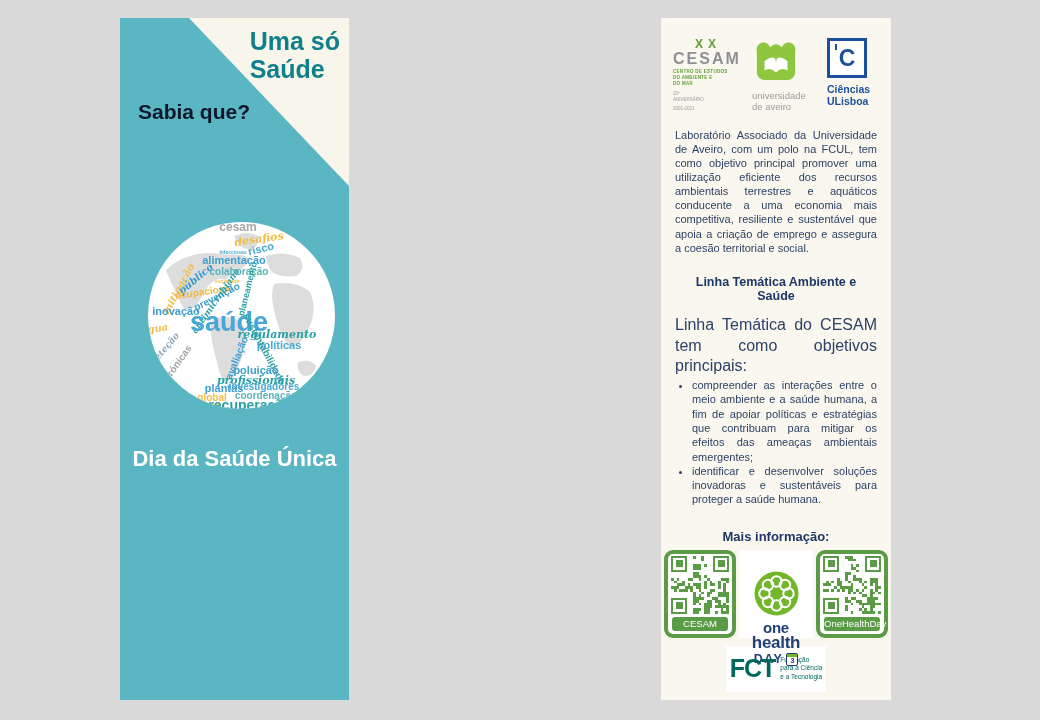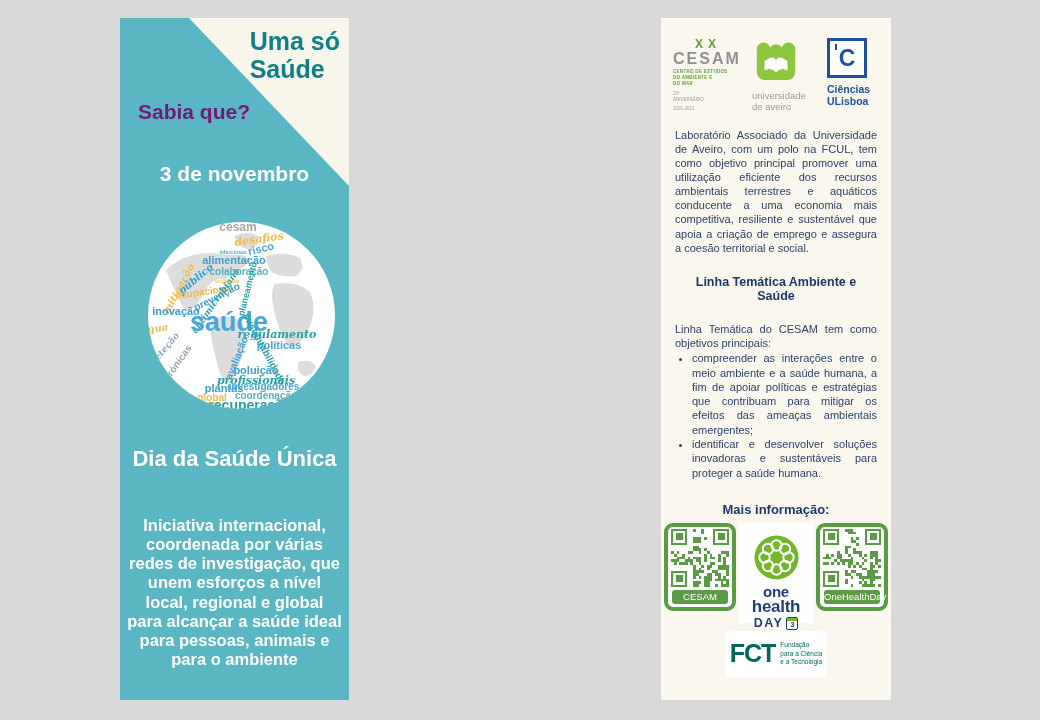--- a/index.html
+++ b/index.html
@@ -16,21 +16,21 @@
   .corner-tri{
     position:absolute;top:0;right:0;width:160px;height:168px;
     background:#f8f6ea;
     clip-path:polygon(0 0,100% 0,100% 100%);
   }
   .lp-title{
     position:absolute;top:10px;right:9px;text-align:left;
     color:#0f7f8a;font-size:25px;font-weight:800;line-height:1.1;
   }
   .lp-sabia{
-    position:absolute;left:18px;top:82px;color:#701a75;
+    position:absolute;left:18px;top:82px;color:#0f172a;
     font-size:21px;font-weight:800;
   }
   .lp-date{
     position:absolute;left:0;top:144px;width:100%;text-align:center;
     color:#ffffff;font-size:21px;font-weight:800;
   }
   .globe{
     position:absolute;left:28px;top:204px;width:187px;height:187px;
     background:#ffffff;border-radius:50%;overflow:hidden;
   }
@@ -75,40 +75,40 @@
     font-size:12.5px;font-weight:800;line-height:1.35;
   }
   .rp-about{
     margin:12px 14px 0;text-align:justify;font-size:11px;line-height:1.28;
     color:#2d4168;
   }
   .rp-h2{
     margin:20px 16px 0;text-align:center;color:#1e3765;
     font-size:12.5px;font-weight:800;
   }
-  .rp-intro{margin:19px 14px 0;text-align:justify;font-size:11px;line-height:1.3;}
+  .rp-intro{margin:12px 14px 0;text-align:justify;font-size:16px;line-height:1.3;}
   .rp-list{margin:1px 14px 0 14px;padding-left:17px;text-align:justify;font-size:11px;line-height:1.3;}
   .rp-list li{margin:0;}
   .rp-more{margin:22px 0 0;text-align:center;color:#1e3765;font-size:13px;font-weight:800;}
   .info-row{display:flex;justify-content:center;align-items:flex-start;gap:3px;margin-top:6px;}
   .qr-frame{
     width:72px;height:88px;background:#fff;border:4px solid #5b9b45;border-radius:9px;
     box-sizing:border-box;padding:2px 3px;
   }
   .qr-wrap{position:relative;width:58px;height:58px;margin:0 auto;}
   .qr-grid{display:grid;grid-template-columns:repeat(21,1fr);grid-template-rows:repeat(21,1fr);width:58px;height:58px;}
   .qr-grid span.on{background:#5b9b45;}
   .finder{position:absolute;width:12px;height:12px;border:2.5px solid #5b9b45;background:#fff;box-sizing:content-box;}
   .finder::after{content:"";position:absolute;inset:2.5px;background:#5b9b45;}
   .f-tl{left:0;top:0}.f-tr{right:0;top:0}.f-bl{left:0;bottom:0}
   .qr-label{
     margin:3px 1px 0;background:#5b9b45;color:#fff;border-radius:3px;
     font-size:9.5px;text-align:center;line-height:14px;height:14px;
   }
-  .oh-logo{width:74px;height:100px;background:#fff;text-align:center;padding-top:11px;box-sizing:border-box;}
+  .oh-logo{width:74px;height:88px;background:#fff;text-align:center;padding-top:20px;box-sizing:border-box;}
   .oh-word{color:#223e78;font-weight:800;line-height:.92;letter-spacing:-.3px;}
   .oh-one{font-size:15px;}
   .oh-health{font-size:17px;}
   .oh-day{color:#223e78;font-weight:700;font-size:12.5px;letter-spacing:1.5px;display:flex;align-items:center;justify-content:center;gap:3px;margin-top:2px;}
   .cal{
     width:12px;height:13px;border:1.5px solid #223e78;border-radius:2px;box-sizing:border-box;
     position:relative;background:#fff;letter-spacing:0;
   }
   .cal-top{position:absolute;left:0;top:0;width:100%;height:3px;background:#72b629;}
   .cal-num{position:absolute;left:0;top:3px;width:100%;text-align:center;font-size:7px;font-weight:800;color:#223e78;line-height:8px;}
@@ -122,21 +122,20 @@
 </head>
 <body>
 
 <div class="poster-left">
   <div class="corner-tri"></div>
   <div class="lp-title">
     <div>Uma só</div>
     <div>Saúde</div>
   </div>
   <div class="lp-sabia">Sabia que?</div>
-  <div class="lp-date">3 de novembro</div>
 
   <div class="globe" id="globe">
     <svg width="187" height="187" viewBox="0 0 187 187">
       <g fill="#dddddd">
         <path d="M18,48 C30,36 52,28 72,32 C88,34 96,30 102,38 C96,48 84,50 78,58 C68,54 60,62 54,74 C48,86 40,92 34,84 C30,74 22,60 18,48 Z"></path>
         <path d="M64,98 C76,92 90,94 96,104 C100,118 94,140 86,154 C80,162 72,158 70,144 C66,128 60,110 64,98 Z"></path>
         <path d="M86,14 Q100,8 110,14 Q112,24 102,28 Q90,26 86,14 Z"></path>
         <path d="M118,34 Q136,28 152,36 Q158,48 148,54 Q134,56 124,50 Q118,42 118,34 Z"></path>
         <path d="M126,62 Q148,58 162,70 Q170,88 160,108 Q150,128 140,124 Q130,108 126,88 Q122,72 126,62 Z"></path>
         <path d="M150,140 Q162,136 168,144 Q166,154 156,154 Q148,150 150,140 Z"></path>
@@ -168,21 +167,20 @@
       <span class="gw script" style="left: 108px; top: 158px; font-size: 11px; color: rgb(42, 160, 165); transform: translate(-50%, -50%) rotate(0deg);">profissionais</span>
       <span class="gw" style="left: 76px; top: 166px; font-size: 11px; color: rgb(62, 159, 208); transform: translate(-50%, -50%) rotate(0deg);">plantas</span>
       <span class="gw" style="left: 116px; top: 165px; font-size: 10px; color: rgb(74, 169, 209); transform: translate(-50%, -50%) rotate(0deg);">investigadores</span>
       <span class="gw" style="left: 118px; top: 174px; font-size: 10px; color: rgb(89, 177, 183); transform: translate(-50%, -50%) rotate(0deg);">coordenação</span>
       <span class="gw" style="left: 64px; top: 176px; font-size: 10px; color: rgb(240, 189, 74); transform: translate(-50%, -50%) rotate(0deg);">global</span>
       <span class="gw" style="left: 62px; top: 185px; font-size: 10px; color: rgb(240, 189, 74); transform: translate(-50%, -50%) rotate(0deg);">solo</span>
       <span class="gw" style="left: 102px; top: 183px; font-size: 14px; color: rgb(42, 160, 165); transform: translate(-50%, -50%) rotate(0deg);">recuperação</span>
     </div>
 
   <div class="lp-day">Dia da Saúde Única</div>
-  <div class="lp-desc">Iniciativa internacional, coordenada por várias redes de investigação, que unem esforços a nível local, regional e global para alcançar a saúde ideal para pessoas, animais e para o ambiente</div>
 </div>
 
 <div class="poster-right">
   <div class="logos">
     <div class="cesam-logo">
       <div class="cesam-xx">XX</div>
       <div class="cesam-word">CESAM</div>
       <div class="cesam-sub">
         <div>CENTRO DE ESTUDOS</div>
         <div>DO AMBIENTE E</div>

